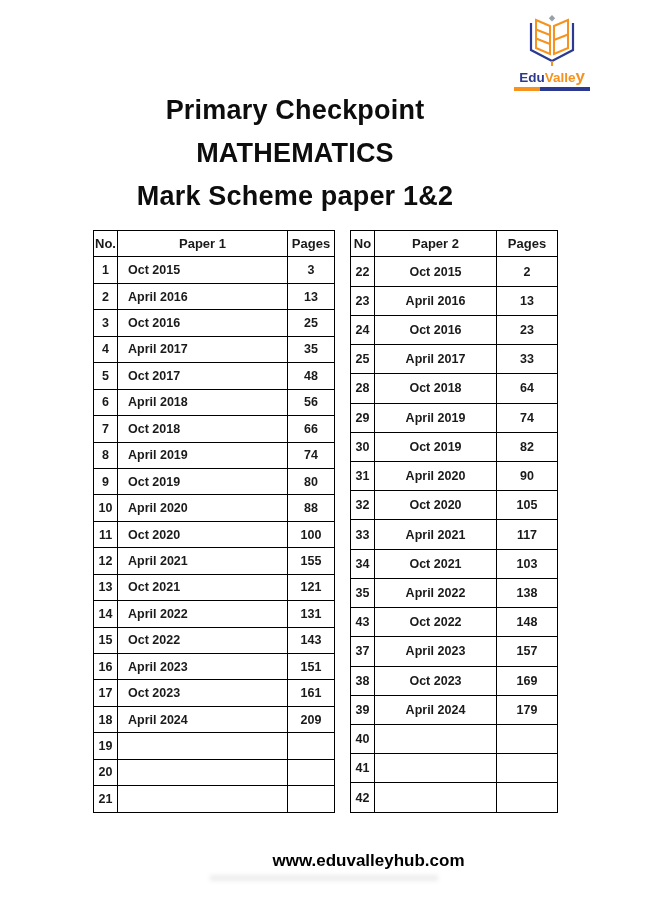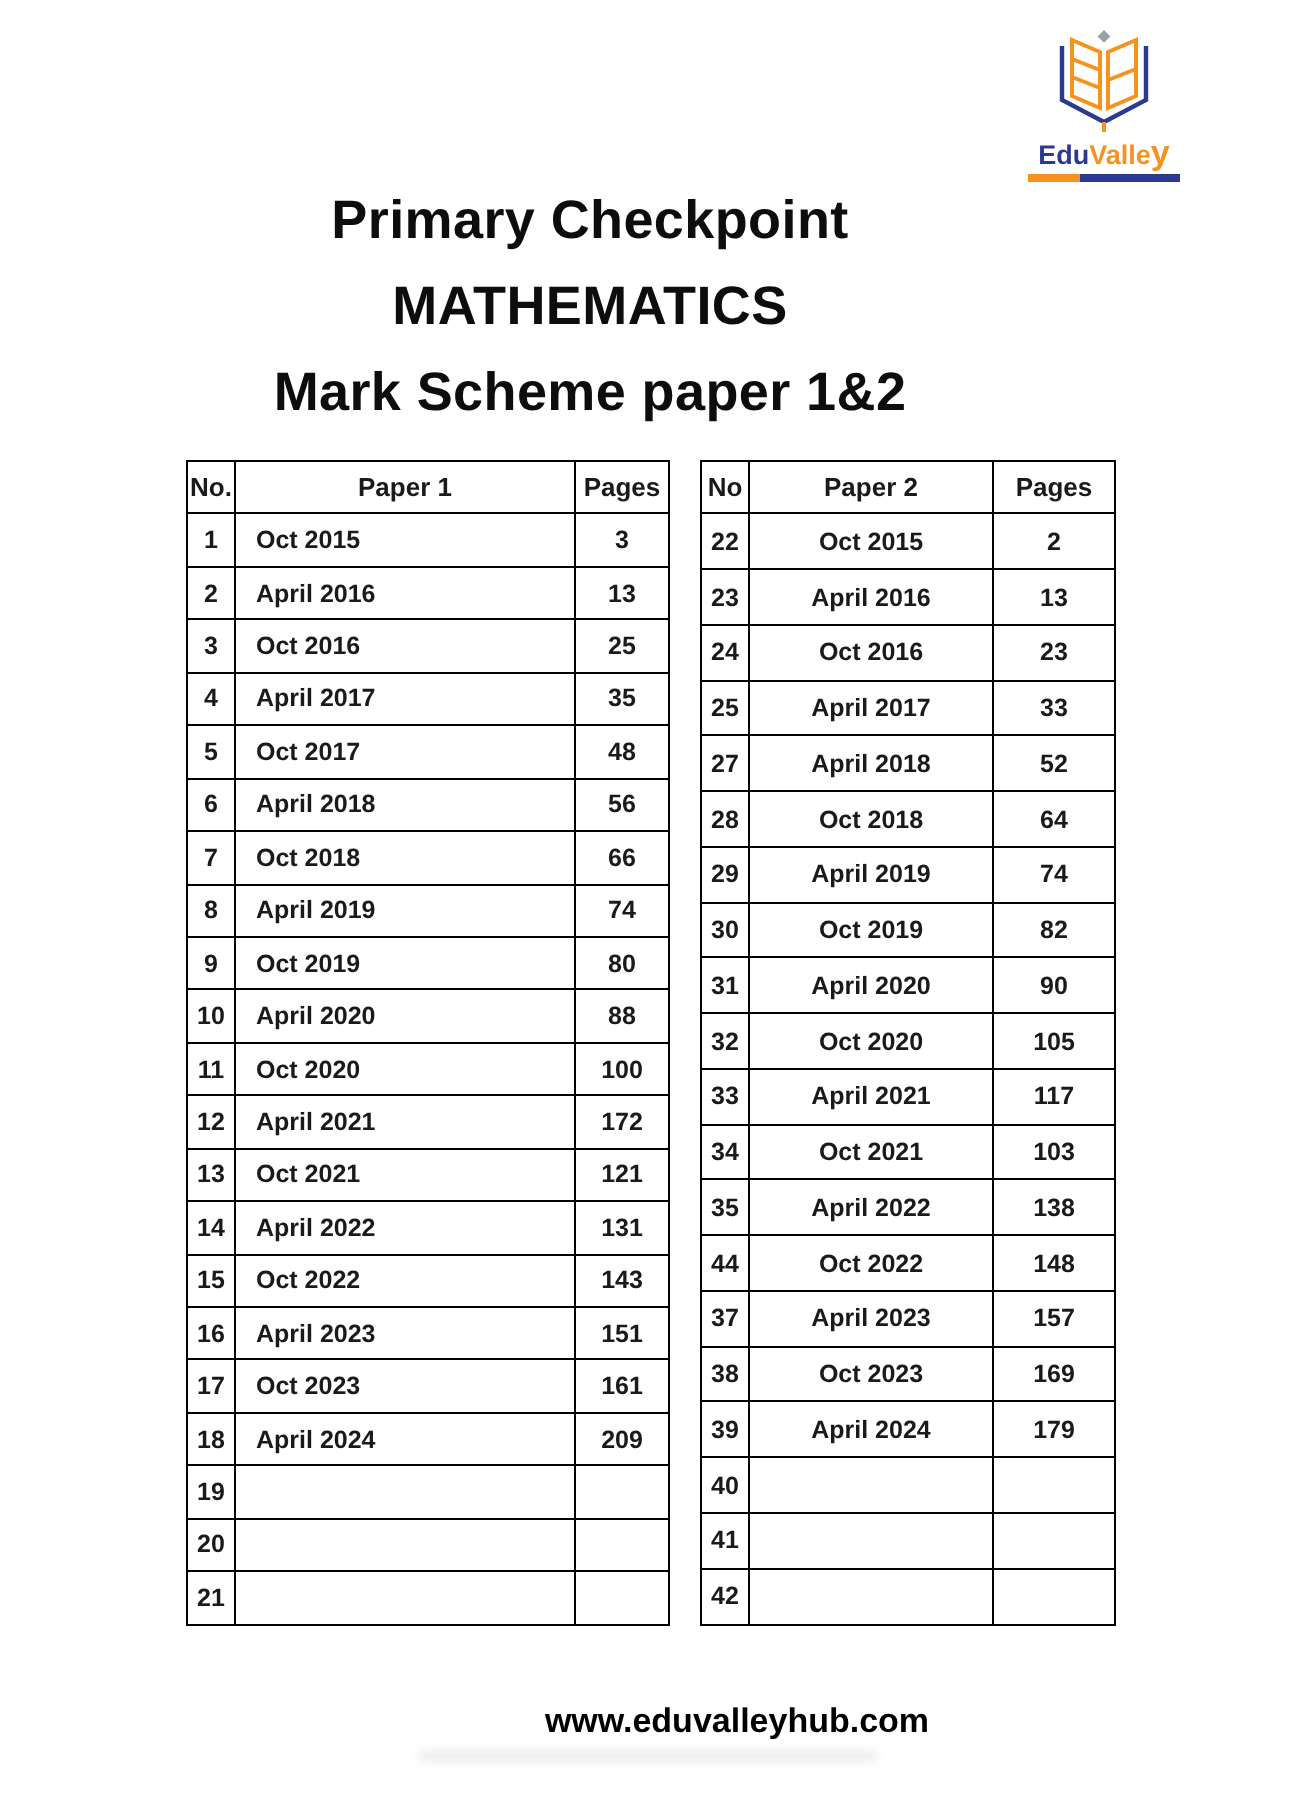--- a/index.html
+++ b/index.html
@@ -139,21 +139,21 @@
             <td class="col-pages">88</td>
           </tr>
           <tr>
             <td class="col-no">11</td>
             <td class="col-paper">Oct 2020</td>
             <td class="col-pages">100</td>
           </tr>
           <tr>
             <td class="col-no">12</td>
             <td class="col-paper">April 2021</td>
-            <td class="col-pages">172</td>
+            <td class="col-pages">155</td>
           </tr>
           <tr>
             <td class="col-no">13</td>
             <td class="col-paper">Oct 2021</td>
             <td class="col-pages">121</td>
           </tr>
           <tr>
             <td class="col-no">14</td>
             <td class="col-paper">April 2022</td>
             <td class="col-pages">131</td>
@@ -224,25 +224,20 @@
             <td class="col-no">24</td>
             <td class="col-paper">Oct 2016</td>
             <td class="col-pages">23</td>
           </tr>
           <tr>
             <td class="col-no">25</td>
             <td class="col-paper">April 2017</td>
             <td class="col-pages">33</td>
           </tr>
           <tr>
-            <td class="col-no">27</td>
-            <td class="col-paper">April 2018</td>
-            <td class="col-pages">52</td>
-          </tr>
-          <tr>
             <td class="col-no">28</td>
             <td class="col-paper">Oct 2018</td>
             <td class="col-pages">64</td>
           </tr>
           <tr>
             <td class="col-no">29</td>
             <td class="col-paper">April 2019</td>
             <td class="col-pages">74</td>
           </tr>
           <tr>
@@ -269,21 +264,21 @@
             <td class="col-no">34</td>
             <td class="col-paper">Oct 2021</td>
             <td class="col-pages">103</td>
           </tr>
           <tr>
             <td class="col-no">35</td>
             <td class="col-paper">April 2022</td>
             <td class="col-pages">138</td>
           </tr>
           <tr>
-            <td class="col-no">44</td>
+            <td class="col-no">43</td>
             <td class="col-paper">Oct 2022</td>
             <td class="col-pages">148</td>
           </tr>
           <tr>
             <td class="col-no">37</td>
             <td class="col-paper">April 2023</td>
             <td class="col-pages">157</td>
           </tr>
           <tr>
             <td class="col-no">38</td>

